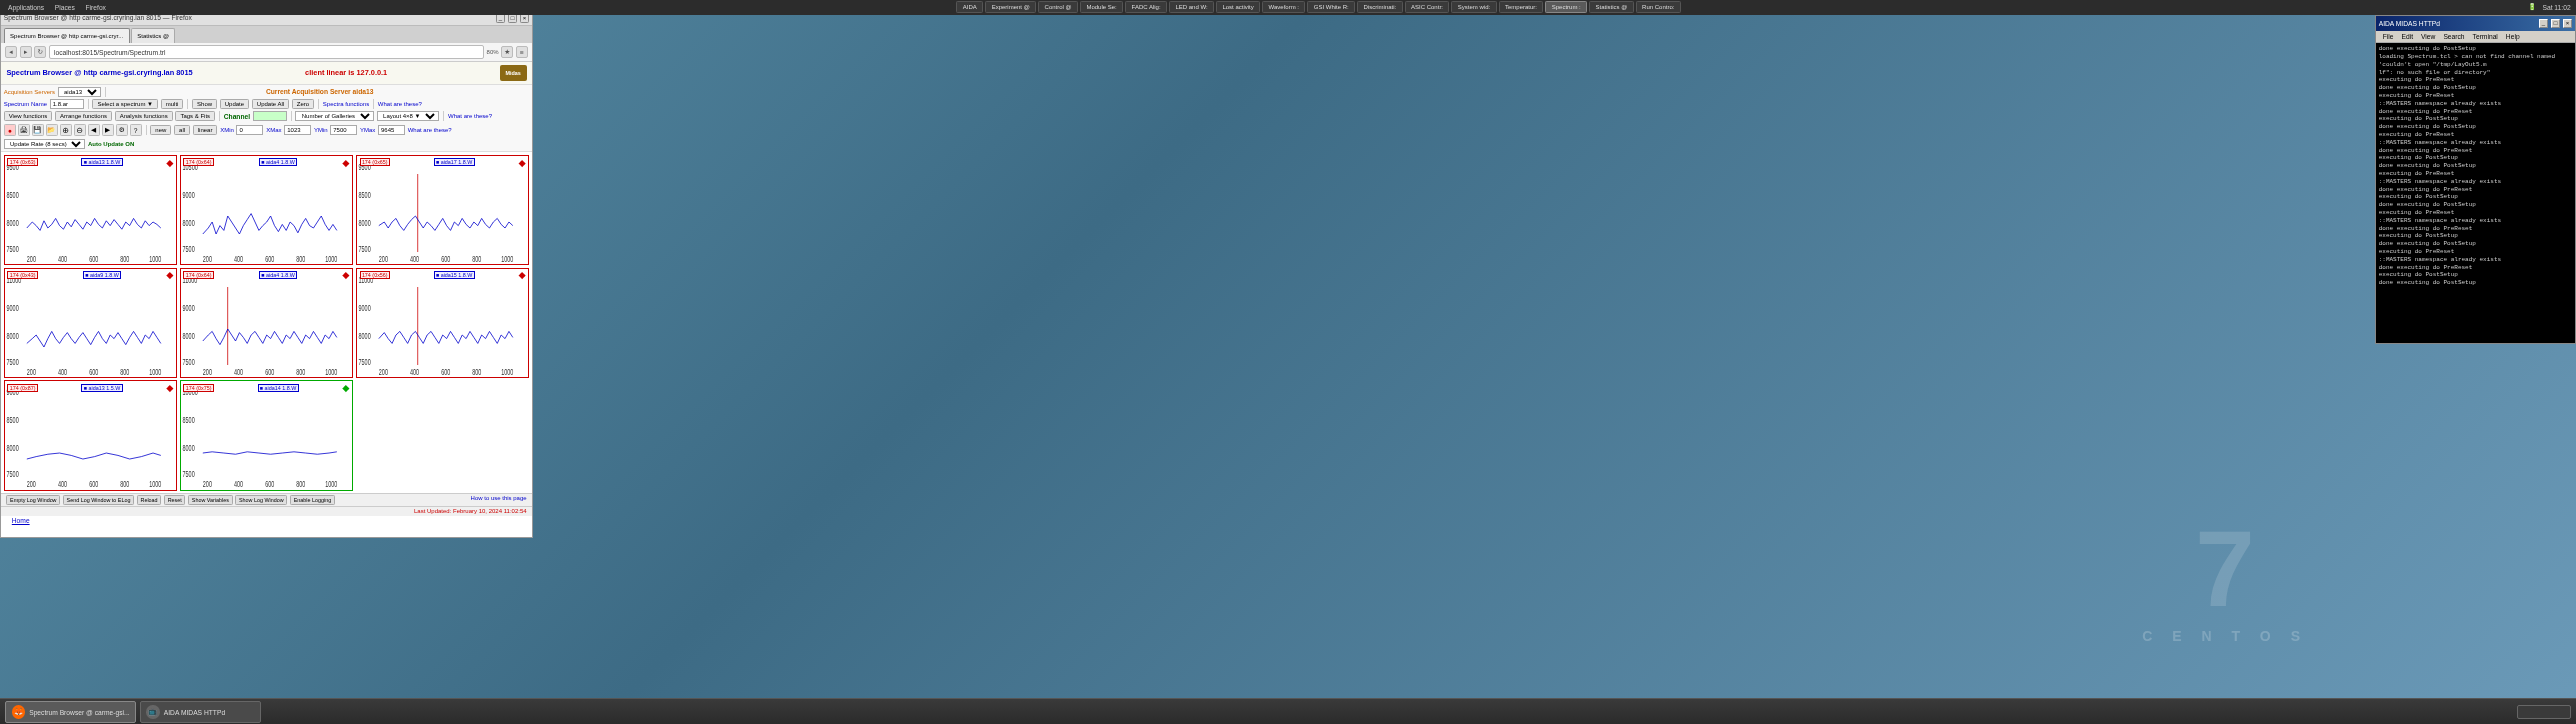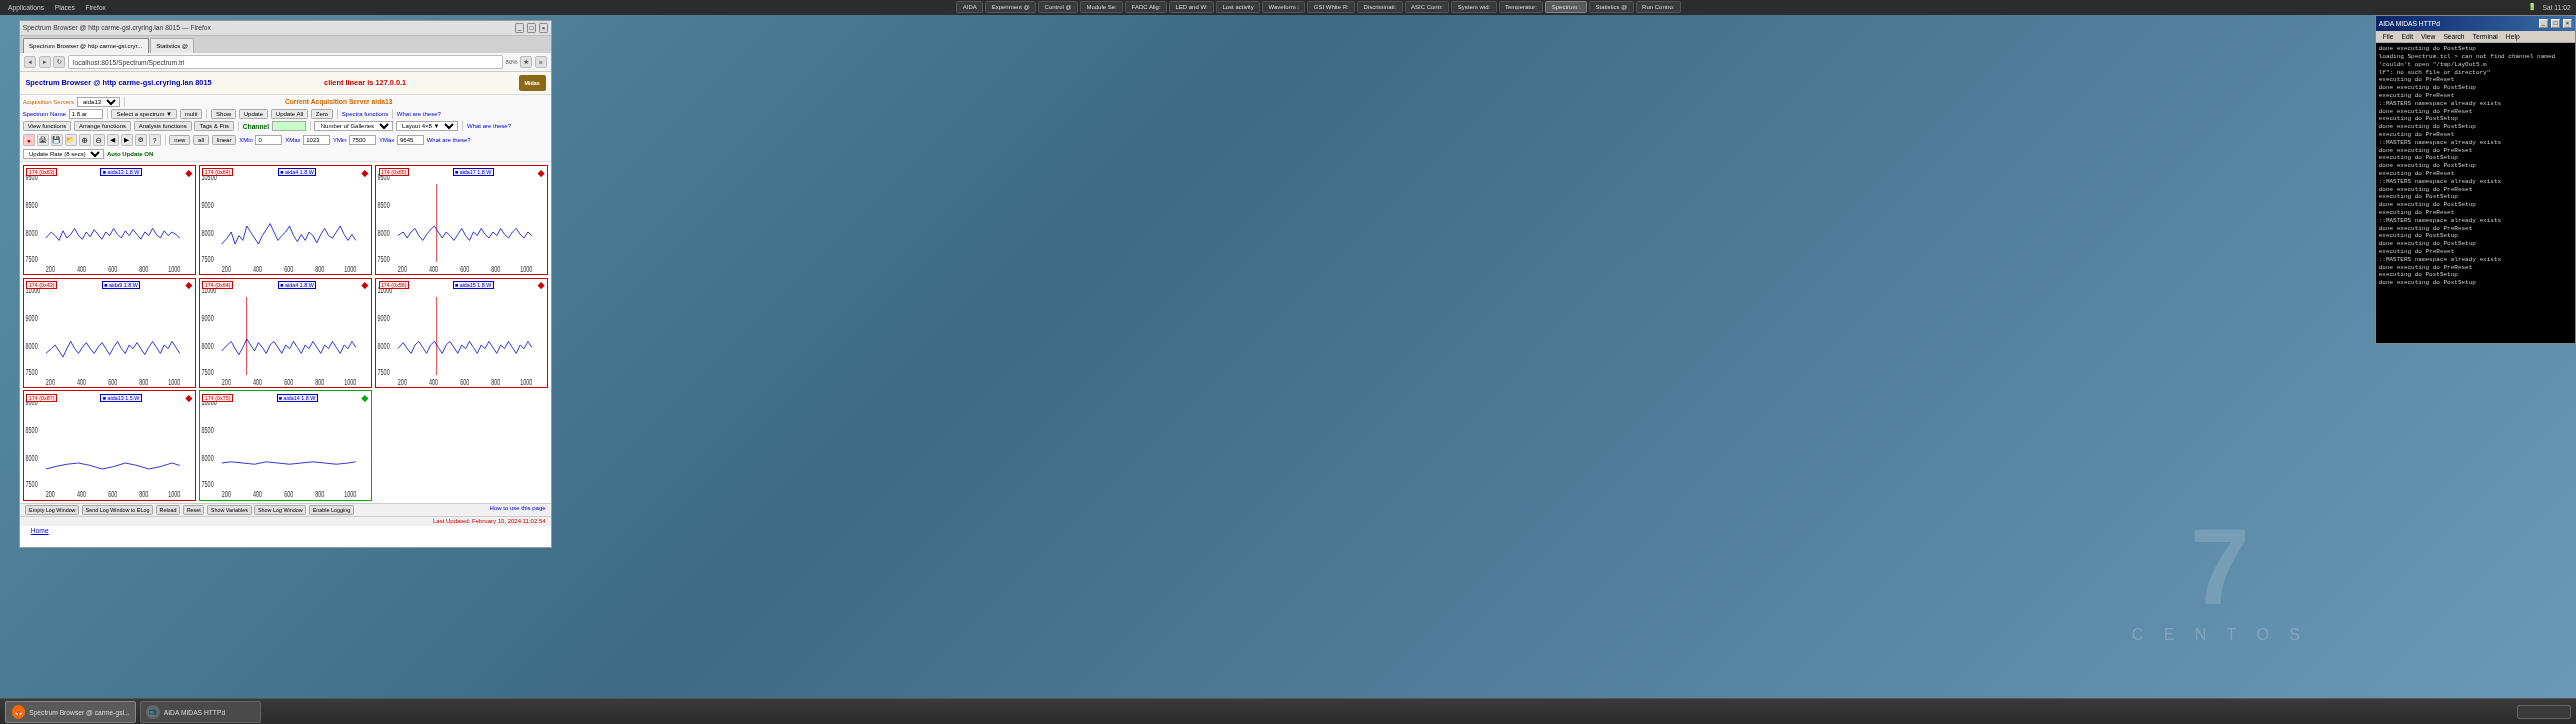--- a/index.html
+++ b/index.html
@@ -76,29 +76,28 @@
       border-radius: 1.3px;
     }
     .open-app-btn.active {
       background: #5a5a5a;
       border-color: #888;
     }
 
     
     .browser-window {
       position: absolute;
-      top: 20px;
+      top: 10px;
       left: 0;
       width: 533px;
       height: 528px;
       background: #f0f0f0;
       border: 0.7px solid #999;
       display: flex;
       flex-direction: column;
-      margin-left: 19px;
     }
     .browser-titlebar {
       height: 14.8px;
       background: #e0e0e0;
       border-bottom: 0.7px solid #bbb;
       display: flex;
       align-items: center;
       padding: 0 2.7px;
       gap: 2.7px;
     }
@@ -418,24 +417,24 @@
       align-items: center;
       gap: 5.4px;
     }
     .centos-number {
       font-size: 107px;
       font-weight: bold;
       color: rgba(255,255,255,0.15);
       line-height: 1;
     }
     .centos-text {
-      font-size: 16px;
+      font-size: 14px;
       letter-spacing: 8px;
       color: rgba(255,255,255,0.2);
-      font-weight: normal;
+      font-weight: bold;
     }
 
     
     .taskbar-bottom {
       position: absolute;
       bottom: 0; left: 0; right: 0;
       height: 27px;
       background: linear-gradient(to bottom, #3a3a3a, #2a2a2a);
       border-top: 0.7px solid #555;
       display: flex;

